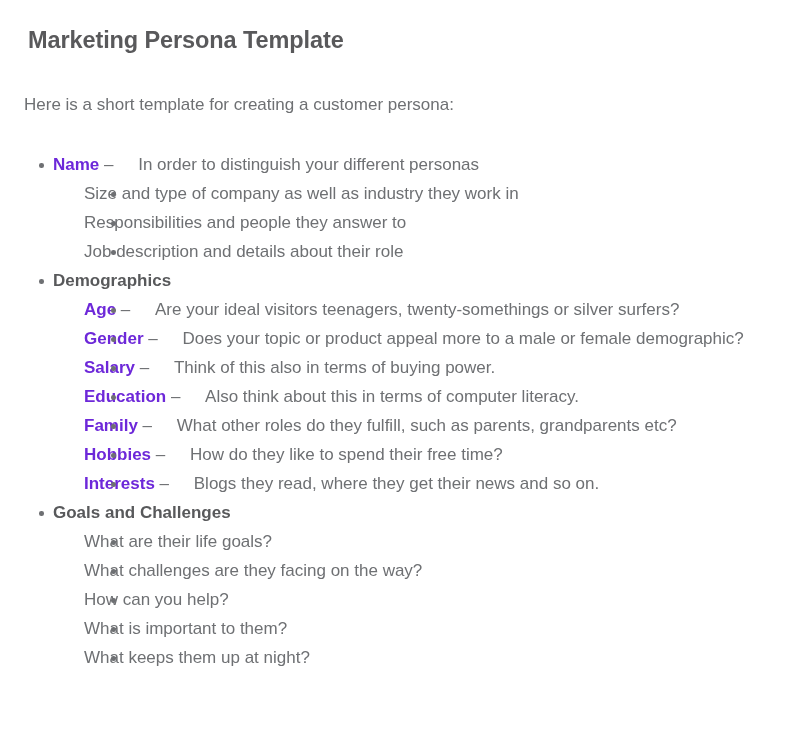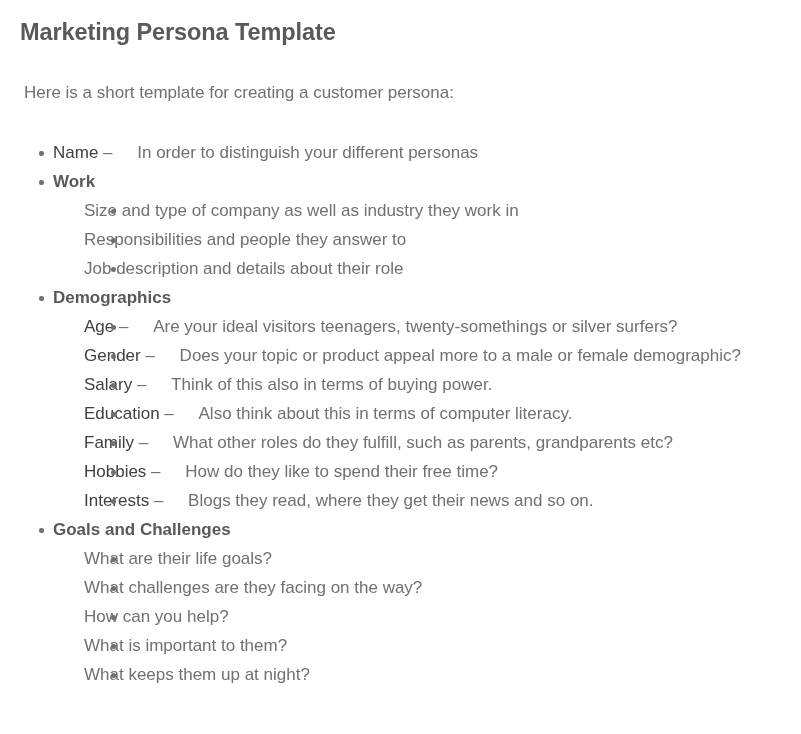--- a/index.html
+++ b/index.html
@@ -17,21 +17,21 @@
   }
 
   .page {
     padding: 0 12px;
     box-sizing: border-box;
     width: 801px;
   }
 
   
   .page-title {
-    margin: 8px;
+    margin: 16px;
     padding: 10px 0 0 0;
     font-family: "Liberation Sans", "DejaVu Sans", sans-serif;
     font-size: 23.5px;
     line-height: 28px;
     font-weight: bold;
     color: #59595b;
     letter-spacing: -0.1px;
   }
 
   
@@ -93,22 +93,22 @@
     border-radius: 50%;
     background: #6e7073;
   }
 
   .row {
     display: block;
     white-space: nowrap;
   }
 
   .term {
-    font-weight: normal;
-    color: #404040;
+    font-weight: bold;
+    color: #6d28d9;
   }
   .dash {
     color: #6e7073;
     font-weight: normal;
   }
   .desc {
     color: #6e7073;
     font-weight: normal;
     margin-left: 20px;
   }
@@ -128,21 +128,20 @@
 
   <h1 class="page-title">Marketing Persona Template</h1>
 
   <p class="intro">Here is a short template for creating a customer persona:</p>
 
   <ul class="lvl1" id="outline-root">
       <li class="item">
         <span class="row"><span class="term">Name</span><span class="dash"> – </span><span class="desc">In order to distinguish your different personas</span></span>
       </li>
       <li class="item">
-        <span class="row"><span class="heading-term">Work</span></span>
         <ul class="lvl2">
           <li class="item">
             <span class="row"><span class="plain">Size and type of company as well as industry they work in</span></span>
           </li>
           <li class="item">
             <span class="row"><span class="plain">Responsibilities and people they answer to</span></span>
           </li>
           <li class="item">
             <span class="row"><span class="plain">Job description and details about their role</span></span>
           </li>

